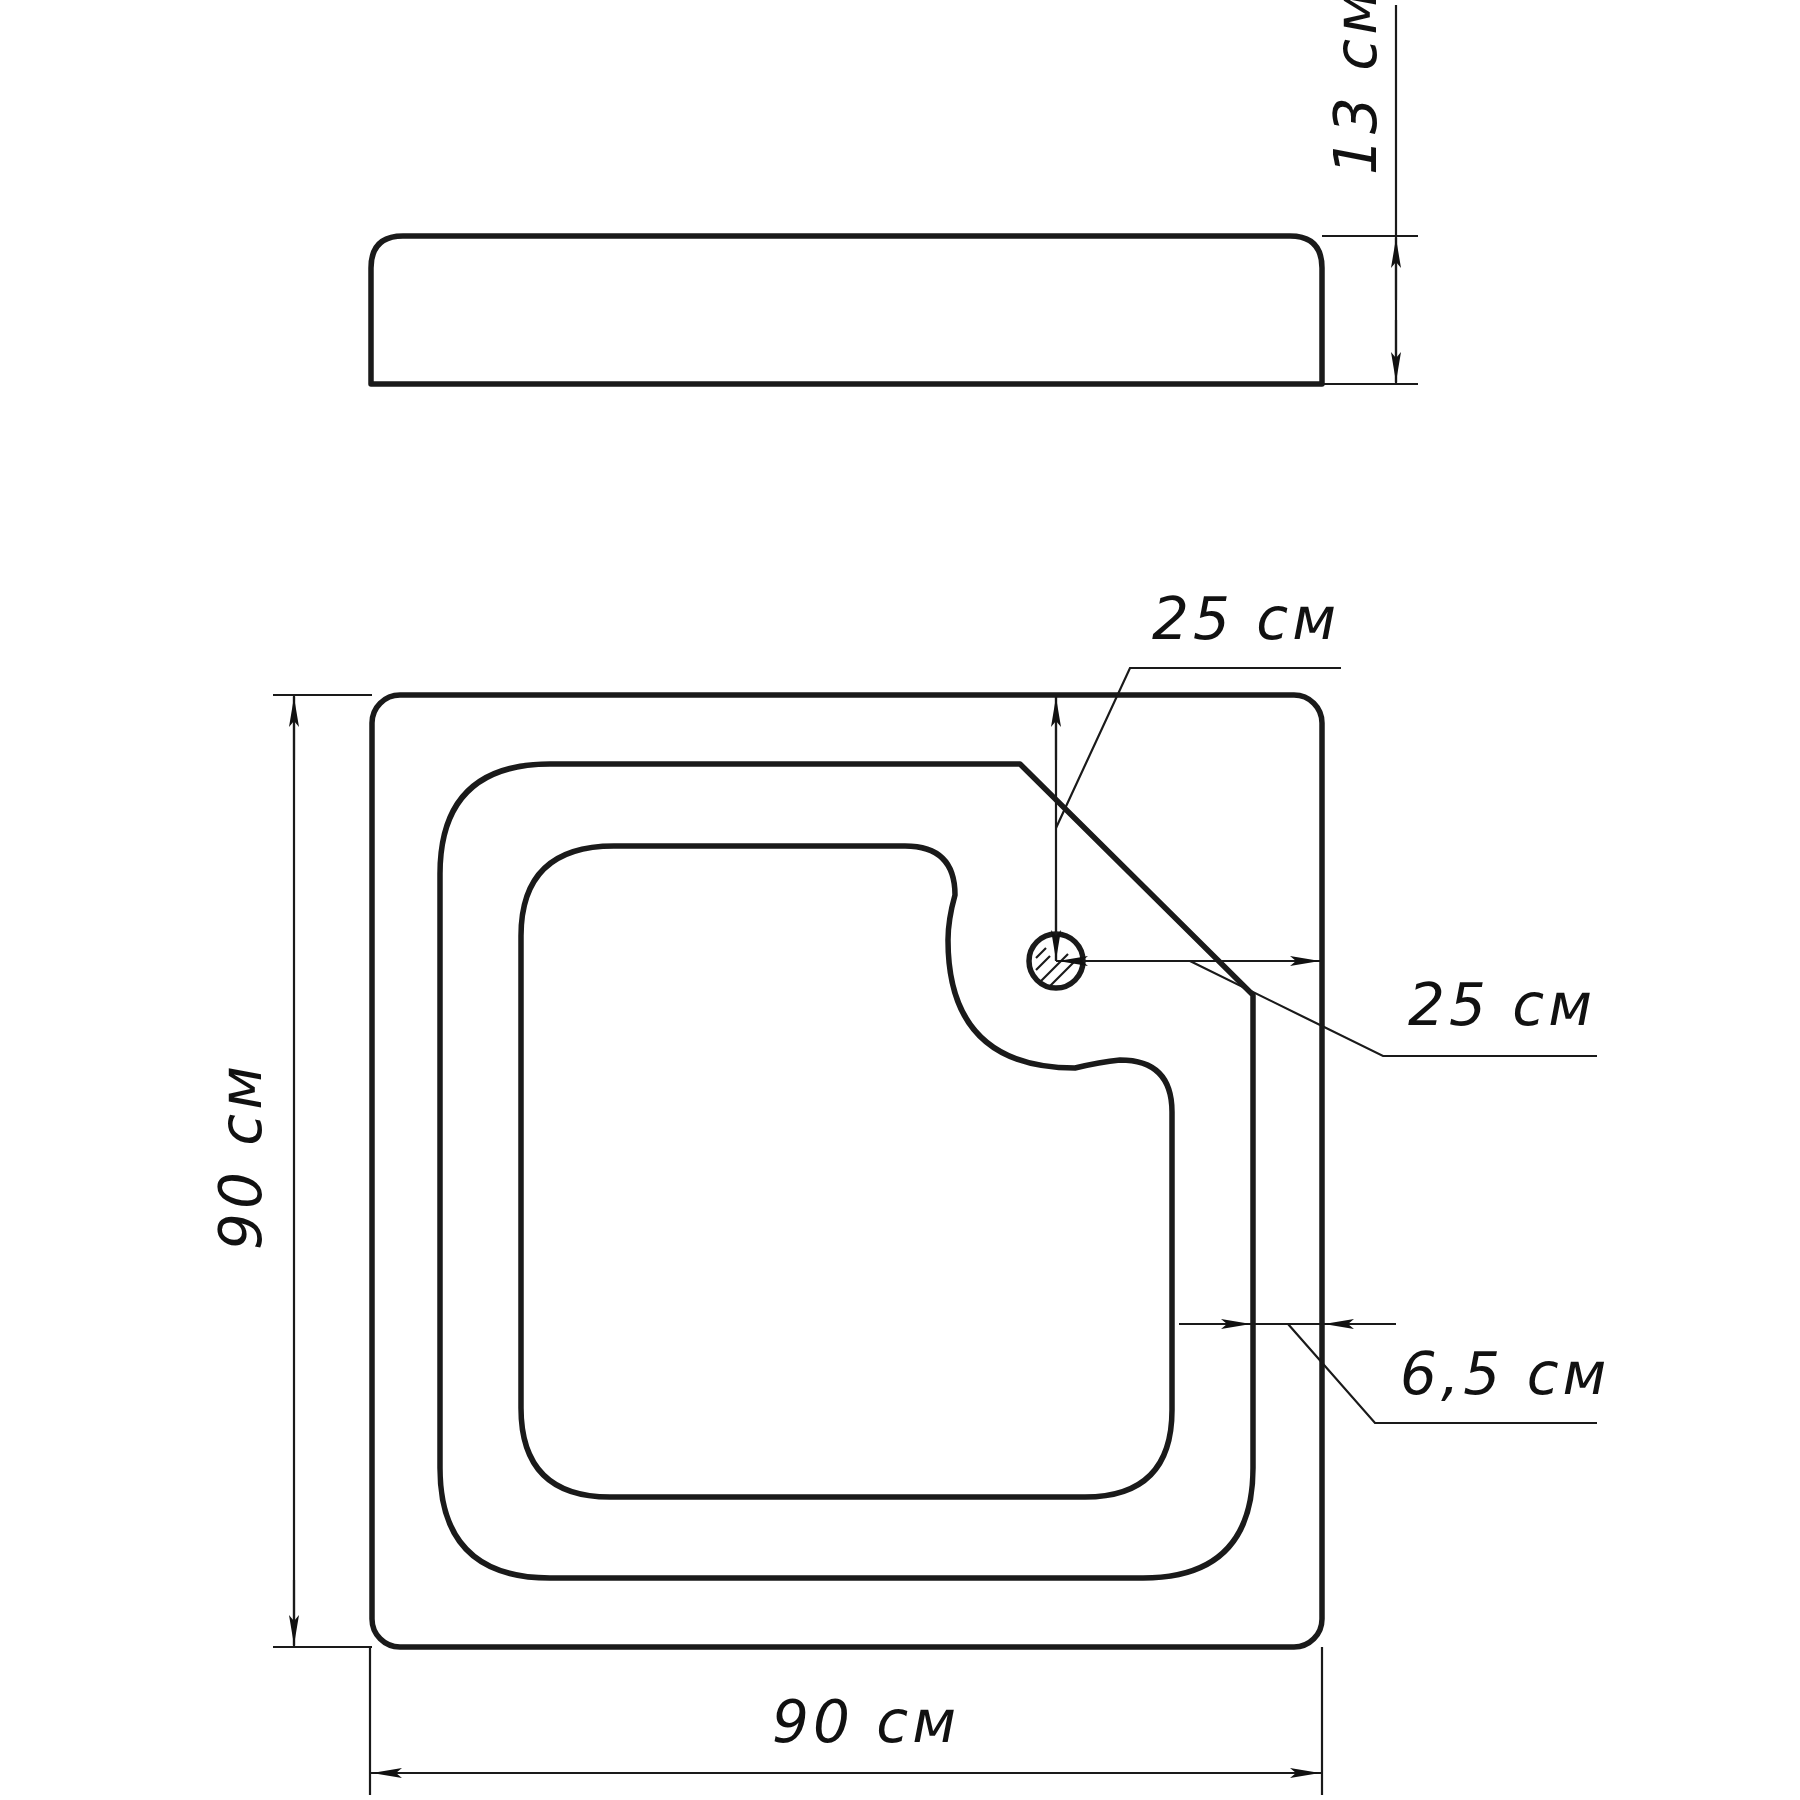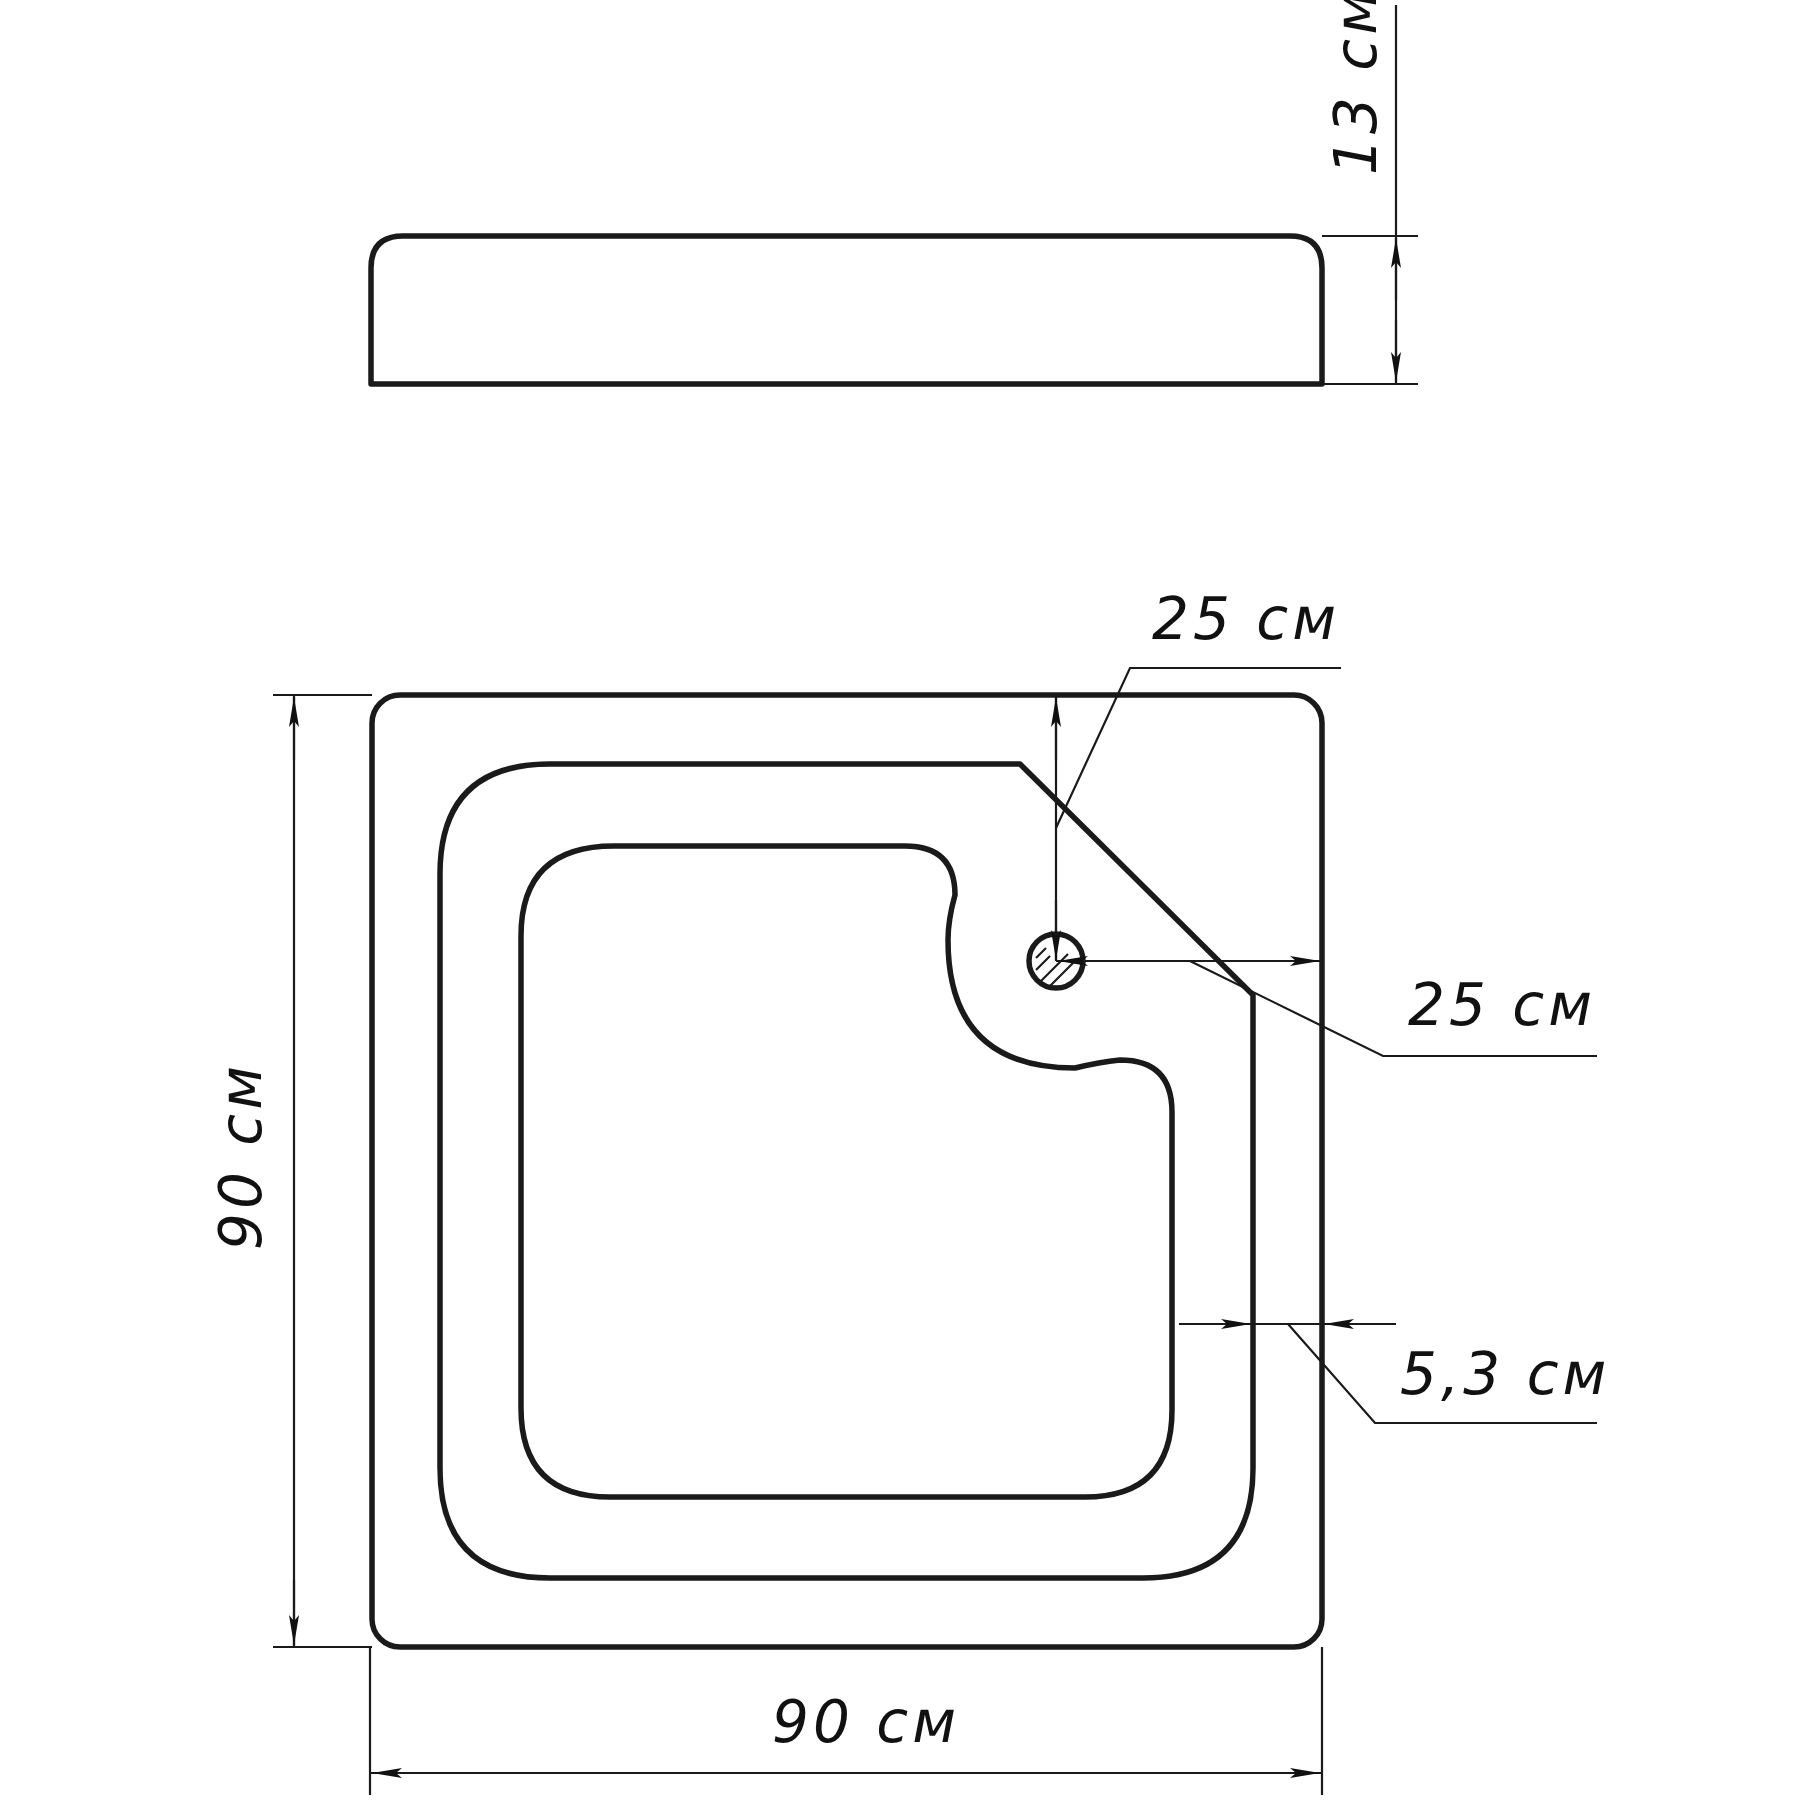--- a/index.html
+++ b/index.html
@@ -87,15 +87,15 @@
     <line class="thin" x1="1322" y1="1647" x2="1322" y2="1795"></line>
     <line class="thin" x1="370" y1="1773" x2="1322" y2="1773"></line>
     <line class="thin" x1="430" y1="1773" x2="372" y2="1773" marker-end="url(#ah)"></line>
     <line class="thin" x1="1260" y1="1773" x2="1320" y2="1773" marker-end="url(#ah)"></line>
   </g>
 </svg>
 
 <div class="lbl" style="left:1327px;top:175px;transform:rotate(-90deg);">13 см</div>
 <div class="lbl" style="left:1152px;top:590px;">25 см</div>
 <div class="lbl" style="left:1408px;top:976px;">25 см</div>
-<div class="lbl" style="left:1400px;top:1345px;">5,3 см</div>
+<div class="lbl" style="left:1400px;top:1345px;">6,5 см</div>
 <div class="lbl" style="left:212px;top:1250px;transform:rotate(-90deg);">90 см</div>
 <div class="lbl" style="left:772px;top:1693px;">90 см</div>
 
 </body></html>

